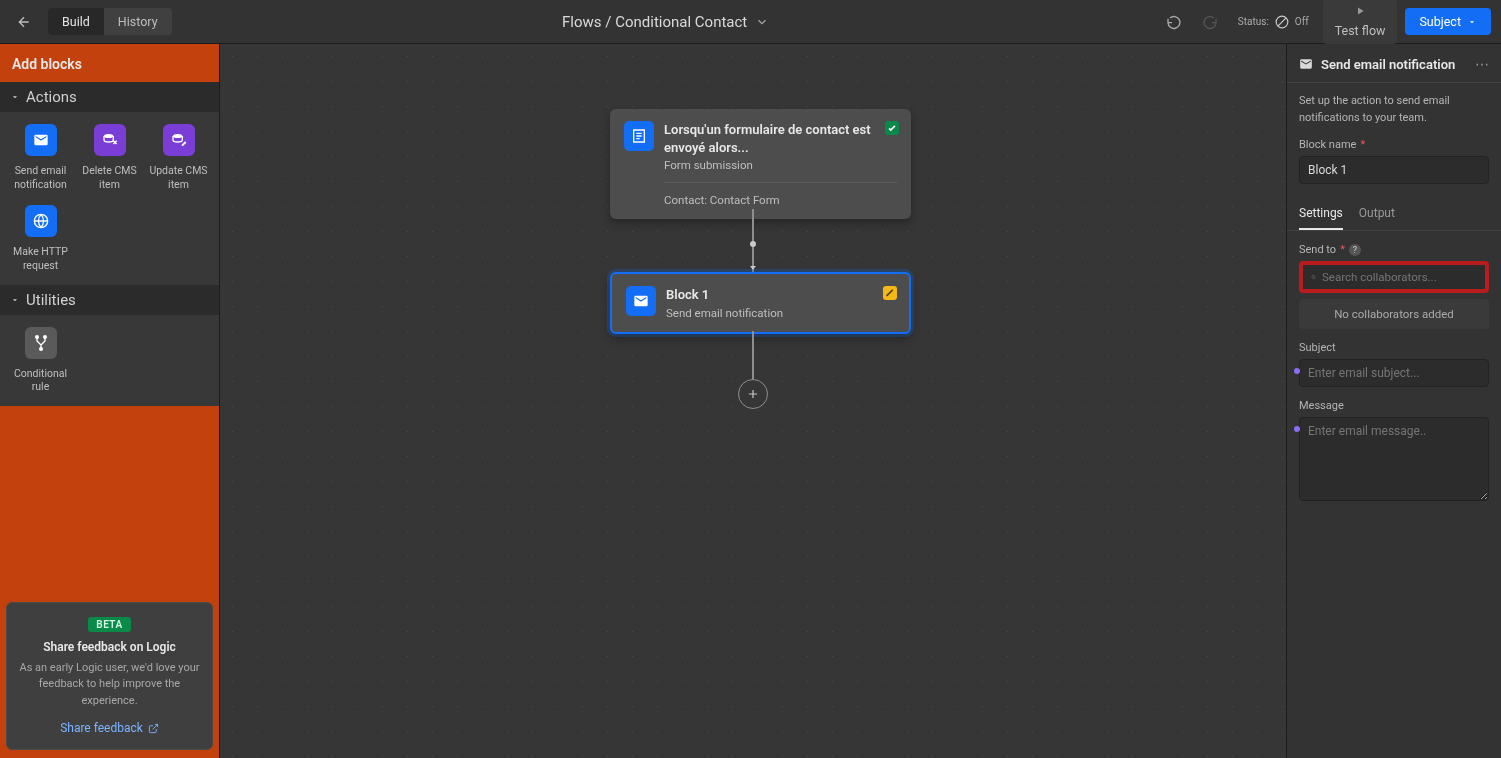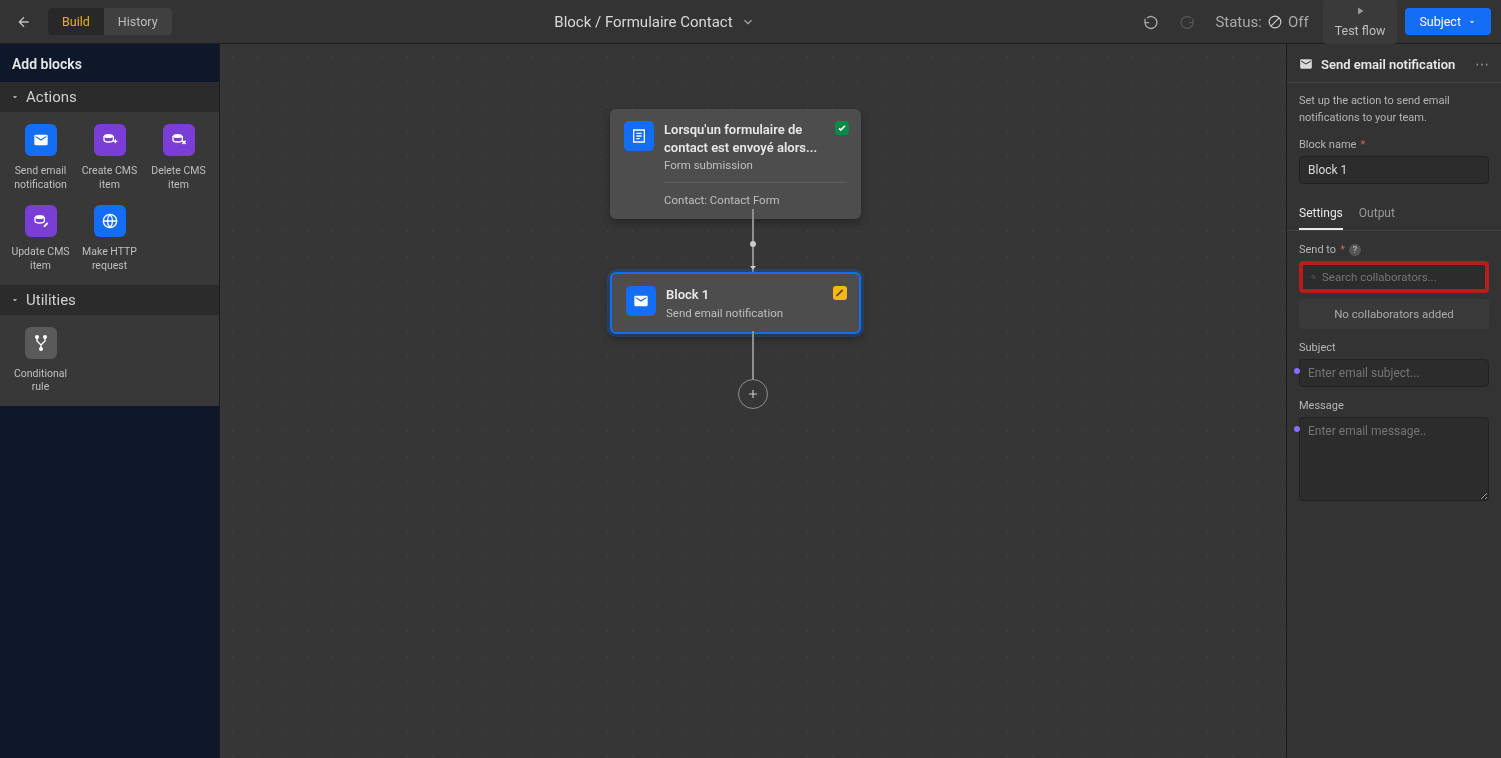--- a/index.html
+++ b/index.html
@@ -3,52 +3,52 @@
 <meta charset="utf-8">
 <style>
   * { box-sizing: border-box; margin: 0; padding: 0; }
   html, body { width: 100%; height: 100%; font-family: -apple-system, BlinkMacSystemFont, "Segoe UI", Roboto, sans-serif; background: #2e2e2e; color: #d9d9d9; font-size: 13px; overflow: hidden; }
 
   
   .topbar { height: 44px; background: #333333; display: flex; align-items: center; padding: 0 10px; border-bottom: 1px solid #1c1c1c; }
   .back-btn { width: 28px; height: 28px; display: flex; align-items: center; justify-content: center; border-radius: 4px; cursor: pointer; margin-right: 10px; }
   .tab-group { display: flex; background: #404040; border-radius: 4px; overflow: hidden; }
   .tab { padding: 6px 14px; font-size: 12.5px; color: #bdbdbd; cursor: pointer; }
-  .tab.active { background: #282828; color: #eab308; }
+  .tab.active { background: #282828; color: #e5e5e5; }
   .topbar-center { flex: 1; display: flex; align-items: center; justify-content: center; gap: 8px; }
   .breadcrumb { font-size: 15px; color: #d9d9d9; }
   .topbar-right { display: flex; align-items: center; gap: 8px; }
   .icon-btn { width: 28px; height: 28px; display: flex; align-items: center; justify-content: center; border-radius: 4px; cursor: pointer; color: #aaa; }
-  .status-wrap { display: flex; align-items: center; gap: 6px; color: #aaa; font-size: 15px; margin: 0 6px; }
+  .status-wrap { display: flex; align-items: center; gap: 6px; color: #aaa; font-size: 10px; margin: 0 6px; }
   .btn-dark { background: #3a3a3a; color: #bfbfbf; padding: 6px 12px; border-radius: 4px; font-size: 12.5px; display: flex; align-items: center; gap: 6px; cursor: pointer; flex-direction: column; }
   .btn-primary { background: #146ef5; color: #fff; padding: 6px 14px; border-radius: 4px; font-size: 12.5px; display: flex; align-items: center; gap: 6px; cursor: pointer; }
   .btn-primary svg { fill: #fff; }
 
   
   .main { position: absolute; top: 44px; bottom: 0; left: 0; right: 0; display: flex; }
-  .left-panel { width: 220px; background: #0f172a; border-right: 1px solid #1c1c1c; display: flex; flex-direction: column; position: relative; }
+  .left-panel { width: 220px; background: #c2410c; border-right: 1px solid #1c1c1c; display: flex; flex-direction: column; position: relative; }
   .panel-header { padding: 12px 12px 10px 12px; font-weight: 600; font-size: 14px; color: #e8e8e8; }
   .section-header { background: #2b2b2b; padding: 6px 10px; font-size: 15px; color: #d0d0d0; display: flex; align-items: center; gap: 6px; cursor: pointer; }
   .blocks-grid { display: grid; grid-template-columns: repeat(3, 1fr); padding: 12px 6px 12px 6px; gap: 14px 0; background: #383838; }
   .block-tile { display: flex; flex-direction: column; align-items: center; gap: 8px; cursor: grab; }
   .block-icon { width: 32px; height: 32px; border-radius: 6px; display: flex; align-items: center; justify-content: center; color: #fff; }
   .block-icon.blue { background: #146ef5; }
   .block-icon.purple { background: #7a3dd5; }
   .block-label { font-size: 10.5px; text-align: center; color: #bfbfbf; line-height: 1.3; padding: 0 3px; }
 
   .feedback-card { position: absolute; bottom: 8px; left: 6px; right: 6px; background: #3f3f3f; border: 1px solid #4a4a4a; border-radius: 6px; padding: 14px 10px; text-align: center; font-size: 11px; }
   .beta-tag { display: inline-block; background: #0a8a49; color: #d2f6e3; font-weight: 600; padding: 2px 8px; border-radius: 3px; font-size: 10px; letter-spacing: 0.5px; margin-bottom: 8px; }
   .feedback-title { font-weight: 600; font-size: 12px; margin-bottom: 6px; color: #e8e8e8; }
   .feedback-desc { color: #a8a8a8; line-height: 1.5; margin-bottom: 12px; }
   .feedback-link { color: #7bb3ff; font-size: 12px; display: inline-flex; align-items: center; gap: 5px; cursor: pointer; }
 
   
   .canvas { flex: 1; background: #363636; position: relative; background-image: radial-gradient(#4a4a4a 0.8px, transparent 0.8px); background-size: 25px 25px; background-position: 0 0; }
   
-  .flow-node { position: absolute; width: 251px; background: #4d4d4d; border-radius: 6px; padding: 12px 14px; box-shadow: 0 4px 8px rgba(0,0,0,0.3); }
+  .flow-node { position: absolute; width: 301px; background: #4d4d4d; border-radius: 6px; padding: 12px 14px; box-shadow: 0 4px 8px rgba(0,0,0,0.3); }
   .flow-node.trigger { top: 65px; left: 390px; }
   .flow-node.selected { top: 228px; left: 390px; border: 2px solid #146ef5; box-shadow: 0 0 0 3px rgba(20,110,245,0.25), 0 4px 10px rgba(0,0,0,0.4); }
   .node-header { display: flex; align-items: flex-start; gap: 10px; }
   .node-icon { width: 30px; height: 30px; border-radius: 5px; display: flex; align-items: center; justify-content: center; flex-shrink: 0; }
   .node-icon.bluebg { background: #146ef5; }
   .node-title { font-weight: 600; font-size: 13px; color: #e8e8e8; line-height: 1.35; }
   .node-subtitle { font-size: 11.5px; color: #bfbfbf; margin-top: 2px; }
   .node-divider { border-top: 1px solid #5e5e5e; margin: 10px 0 0 40px; }
   .node-detail { font-size: 11.5px; color: #bfbfbf; margin-top: 10px; margin-left: 40px; }
   .node-badge { position: absolute; right: 12px; top: 12px; width: 14px; height: 14px; border-radius: 3px; display: flex; align-items: center; justify-content: center; font-size: 10px; }
@@ -91,21 +91,21 @@
   <div class="back-btn">
     <svg width="16" height="16" viewBox="0 0 24 24" fill="none" stroke="#bfbfbf" stroke-width="2">
         <path d="M19 12H5M12 19l-7-7 7-7"></path>
       </svg>
   </div>
   <div class="tab-group">
     <div class="tab active">Build</div>
     <div class="tab">History</div>
   </div>
   <div class="topbar-center">
-    <span class="breadcrumb">Block / Formulaire Contact</span>
+    <span class="breadcrumb">Flows / Conditional Contact</span>
     <svg width="14" height="14" viewBox="0 0 24 24" fill="none" stroke="#aaa" stroke-width="2">
         <path d="M6 9l6 6 6-6"></path>
       </svg>
   </div>
   <div class="topbar-right">
     <div class="icon-btn">
       <svg width="16" height="16" viewBox="0 0 24 24" fill="none" stroke="#aaa" stroke-width="2">
           <path d="M3 7v6h6M3 13a9 9 0 1 0 3-7"></path>
         </svg>
     </div>
@@ -150,30 +150,20 @@
     </div>
     <div class="blocks-grid">
       <div class="block-tile">
         <div class="block-icon blue">
             <svg width="16" height="16" viewBox="0 0 24 24" fill="#fff">
               <path d="M4 4h16v16H4z" fill="none"></path>
               <path d="M20 4H4a2 2 0 0 0-2 2v12a2 2 0 0 0 2 2h16a2 2 0 0 0 2-2V6a2 2 0 0 0-2-2zm0 4l-8 5-8-5V6l8 5 8-5v2z"></path>
             </svg>
           </div>
         <div class="block-label">Send email notification</div>
-      </div>
-      <div class="block-tile">
-        <div class="block-icon purple">
-            <svg width="16" height="16" viewBox="0 0 24 24" fill="#fff">
-              <ellipse cx="10" cy="6" rx="7" ry="3"></ellipse>
-              <path d="M3 6v6c0 1.7 3.1 3 7 3s7-1.3 7-3V6" fill="none" stroke="#fff" stroke-width="2"></path>
-              <path d="M17 14h6M20 11v6" stroke="#fff" stroke-width="2"></path>
-            </svg>
-          </div>
-        <div class="block-label">Create CMS item</div>
       </div>
       <div class="block-tile">
         <div class="block-icon purple">
             <svg width="16" height="16" viewBox="0 0 24 24" fill="#fff">
               <ellipse cx="10" cy="6" rx="7" ry="3"></ellipse>
               <path d="M3 6v6c0 1.7 3.1 3 7 3s7-1.3 7-3V6" fill="none" stroke="#fff" stroke-width="2"></path>
               <path d="M17 13l5 5M22 13l-5 5" stroke="#fff" stroke-width="2"></path>
             </svg>
           </div>
         <div class="block-label">Delete CMS item</div>
@@ -212,20 +202,31 @@
               <path d="M6 3v6l6 6v6M18 3v6l-6 6"></path>
               <circle cx="6" cy="3" r="2" fill="#fff"></circle>
               <circle cx="18" cy="3" r="2" fill="#fff"></circle>
               <circle cx="12" cy="21" r="2" fill="#fff"></circle>
             </svg>
           </div>
         <div class="block-label">Conditional rule</div>
       </div>
     </div>
 
+    <div class="feedback-card">
+      <div class="beta-tag">BETA</div>
+      <div class="feedback-title">Share feedback on Logic</div>
+      <div class="feedback-desc">As an early Logic user, we'd love your feedback to help improve the experience.</div>
+      <div class="feedback-link">
+        <span>Share feedback</span>
+        <svg width="11" height="11" viewBox="0 0 24 24" fill="none" stroke="#7bb3ff" stroke-width="2">
+            <path d="M18 13v6a2 2 0 0 1-2 2H5a2 2 0 0 1-2-2V8a2 2 0 0 1 2-2h6M15 3h6v6M10 14L21 3"></path>
+          </svg>
+      </div>
+    </div>
   </div>
 
   <div class="canvas">
     <div class="flow-node trigger">
       <div class="node-header">
         <div class="node-icon bluebg">
           <svg width="16" height="16" viewBox="0 0 24 24" fill="#fff">
               <path d="M4 3h16v18H4z" fill="none" stroke="#fff" stroke-width="2"></path>
               <path d="M8 8h8M8 12h8M8 16h5" stroke="#fff" stroke-width="2"></path>
             </svg>

